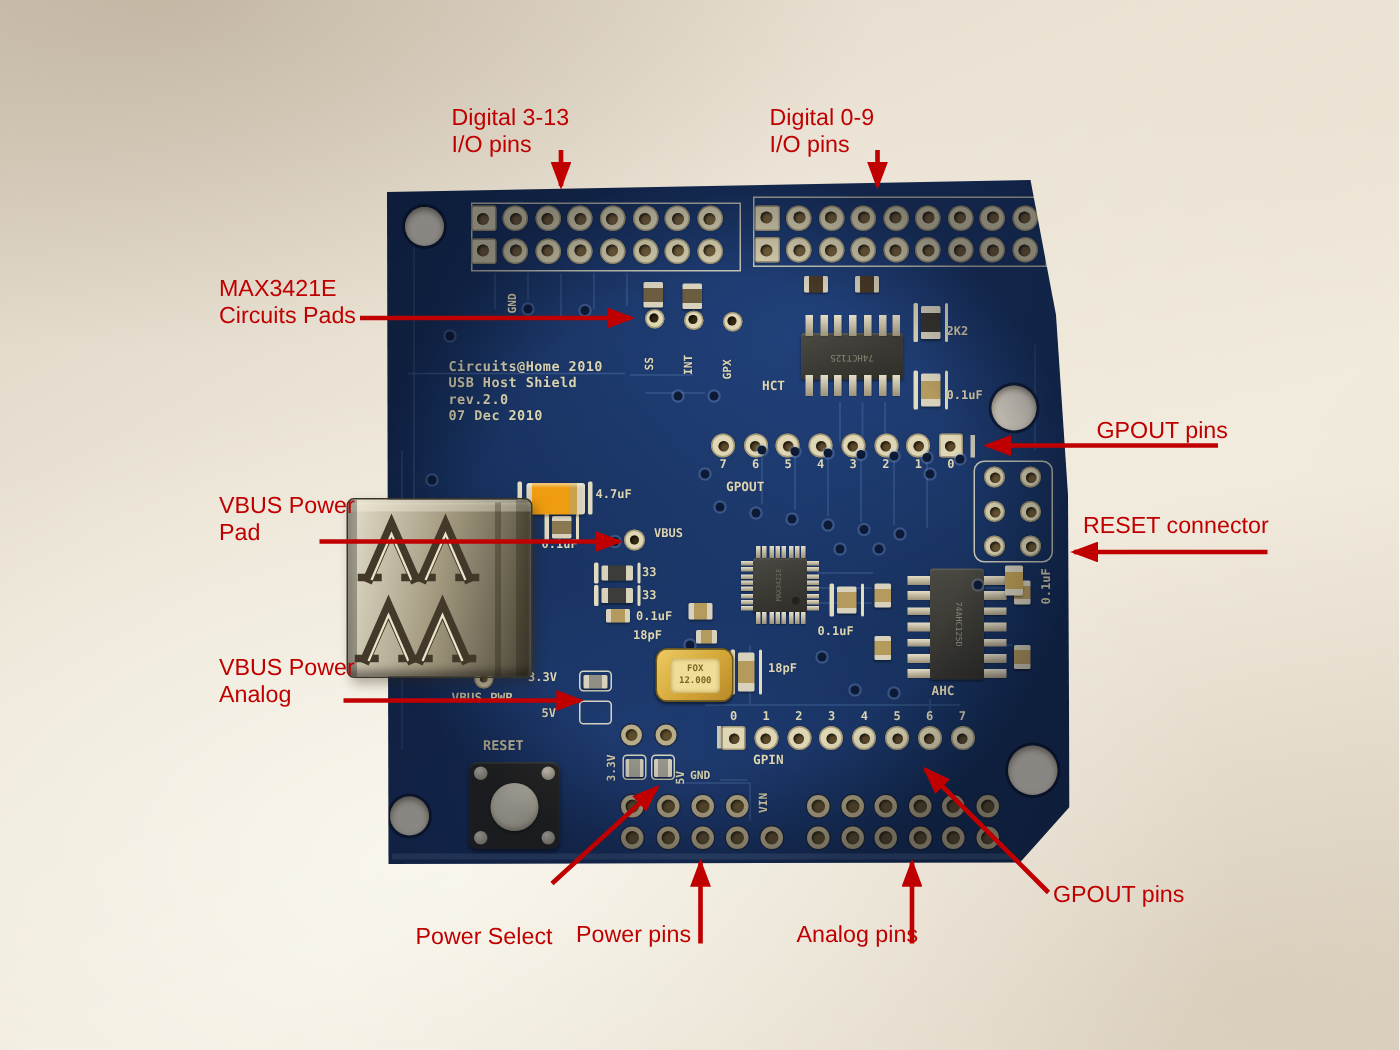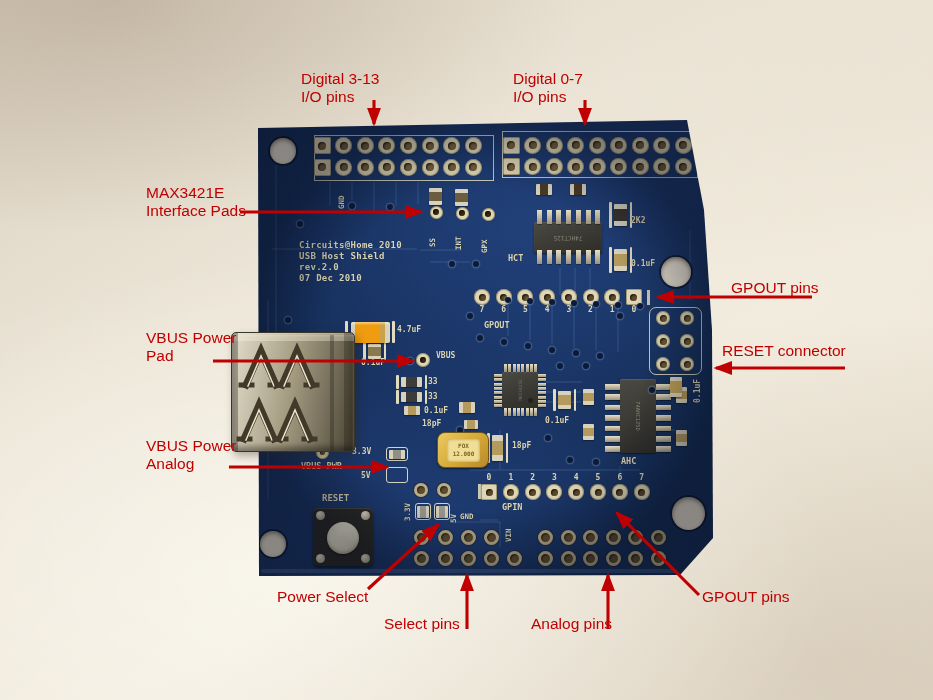--- a/index.html
+++ b/index.html
@@ -550,46 +550,46 @@
       <use href="#chv" transform="translate(10,66)"></use>
       <use href="#chv" transform="translate(46,66)"></use>
     </svg>
   </div>
 
   <div class="ann" style="left:301px;top:70px">
     <div>Digital 3-13</div>
     <div>I/O pins</div>
   </div>
   <div class="ann" style="left:513px;top:70px">
-    <div>Digital 0-7</div>
+    <div>Digital 0-9</div>
     <div>I/O pins</div>
   </div>
   <div class="ann" style="left:146px;top:184px">
     <div>MAX3421E</div>
-    <div>Interface Pads</div>
+    <div>Circuits Pads</div>
   </div>
   <div class="ann" style="left:731px;top:279px">
     <div>GPOUT pins</div>
   </div>
   <div class="ann" style="left:722px;top:342px">
     <div>RESET connector</div>
   </div>
   <div class="ann" style="left:146px;top:329px">
     <div>VBUS Power</div>
     <div>Pad</div>
   </div>
   <div class="ann" style="left:146px;top:437px">
     <div>VBUS Power</div>
     <div>Analog</div>
   </div>
-  <div class="ann" style="left:277px;top:588px">
+  <div class="ann" style="left:277px;top:616px">
     <div>Power Select</div>
   </div>
   <div class="ann" style="left:384px;top:615px">
-    <div>Select pins</div>
+    <div>Power pins</div>
   </div>
   <div class="ann" style="left:531px;top:615px">
     <div>Analog pins</div>
   </div>
   <div class="ann" style="left:702px;top:588px">
     <div>GPOUT pins</div>
   </div>
 
   <svg id="arrows" width="933" height="700" viewBox="0 0 933 700">
     <defs>

